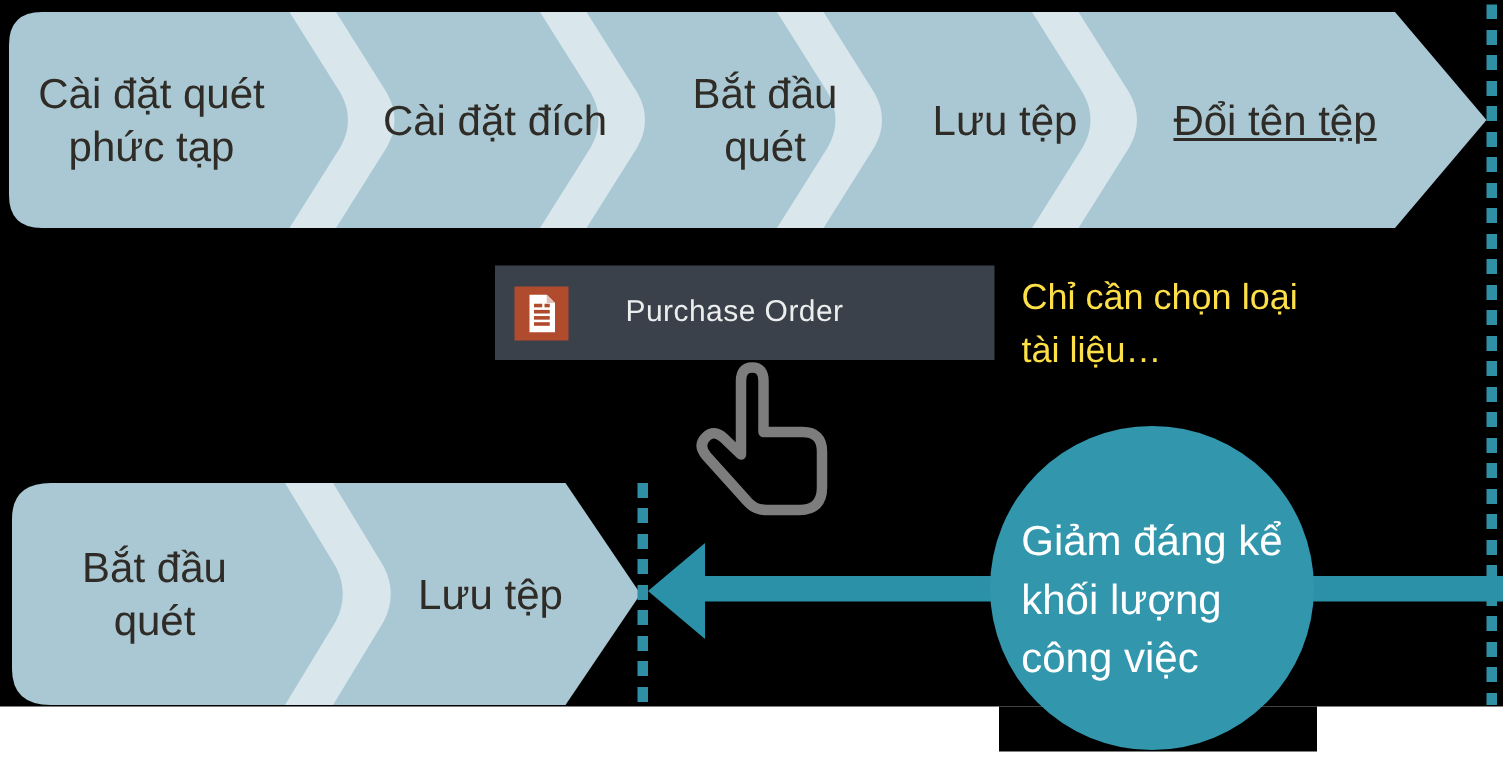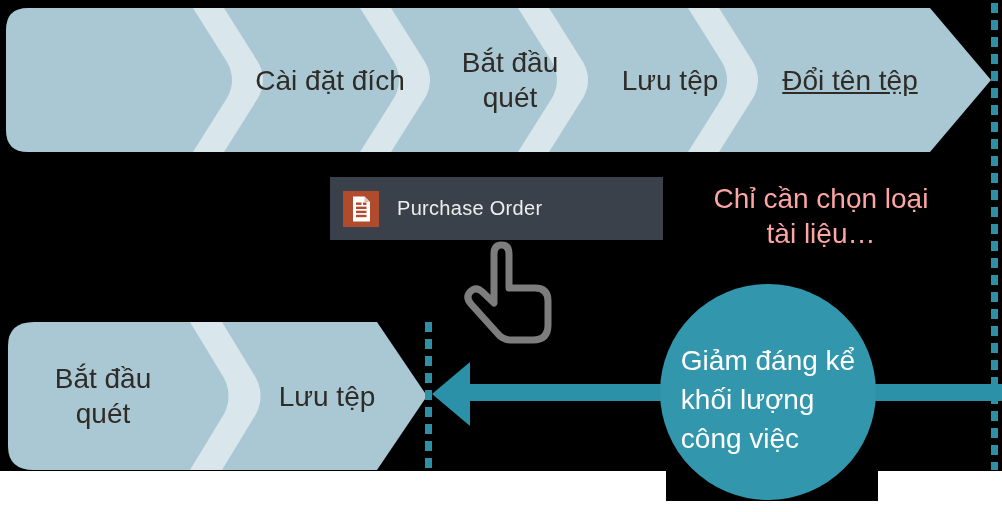--- a/index.html
+++ b/index.html
@@ -20,27 +20,27 @@
   .tl1{left:6px;top:8px;width:190px;height:144px;}
   .tl2{left:250px;top:8px;width:160px;height:144px;}
   .tl3{left:430px;top:8px;width:160px;height:144px;}
   .tl4{left:595px;top:8px;width:150px;height:144px;}
   .tl5{left:765px;top:8px;width:170px;height:144px;text-decoration:underline;}
   .bl1{left:8px;top:322px;width:190px;height:148px;}
   .bl2{left:242px;top:322px;width:170px;height:148px;}
   
   .po-bar{
     left:330px;top:177px;width:333px;height:63px;background:#3a414b;
-    display:flex;align-items:center;padding-left:12px;box-sizing:border-box;
+    display:flex;align-items:center;padding-left:12px;box-sizing:border-box;gap:20px;
   }
   .po-label{color:#eceeee;font-size:20px;margin-left:17px;letter-spacing:0.3px;}
   
   .caption{
-    left:681px;top:181px;width:280px;font-size:28px;line-height:35px;
-    color:#fca5a5;white-space:pre-line;text-align:center;
+    left:681px;top:181px;width:280px;font-size:24px;line-height:35px;
+    color:#fde047;white-space:pre-line;
   }
   
   .dash-line{
     width:7px;
     background:repeating-linear-gradient(180deg,#2e8fa5 0px,#2e8fa5 10px,rgba(0,0,0,0) 10px,rgba(0,0,0,0) 17px);
   }
   .dash-left{left:425px;top:322px;height:148px;}
   .dash-right{left:991px;top:3px;height:467px;}
   
   .benefit-circle{
@@ -60,20 +60,22 @@
   <div class="abs bottom-strip"></div>
   <div class="abs circle-patch"></div>
 
   <svg class="abs" style="left:0;top:0;" width="1002" height="160" viewBox="0 0 1002 160">
     <path d="M 28 8 H 930 L 991 80 L 930 152 H 28 Q 6 152 6 130 V 30 Q 6 8 28 8 Z" fill="#aac8d3"></path>
     <path d="M 193 8 L 227 62 Q 237 80 227 98 L 193 152 L 224 152 L 258 98 Q 268 80 258 62 L 224 8 Z" fill="#d9e7ed"></path>
     <path d="M 360 8 L 394 62 Q 404 80 394 98 L 360 152 L 391 152 L 425 98 Q 435 80 425 62 L 391 8 Z" fill="#d9e7ed"></path>
     <path d="M 518 8 L 552 62 Q 562 80 552 98 L 518 152 L 549 152 L 583 98 Q 593 80 583 62 L 549 8 Z" fill="#d9e7ed"></path>
     <path d="M 688 8 L 722 62 Q 732 80 722 98 L 688 152 L 719 152 L 753 98 Q 763 80 753 62 L 719 8 Z" fill="#d9e7ed"></path>
   </svg>
+  <div class="step-label tl1">Cài đặt quét
+phức tạp</div>
   <div class="step-label tl2">Cài đặt đích</div>
   <div class="step-label tl3">Bắt đầu
 quét</div>
   <div class="step-label tl4">Lưu tệp</div>
   <div class="step-label tl5">Đổi tên tệp</div>
 
   <div class="abs po-bar">
     <svg width="38" height="38" viewBox="0 0 38 38">
       <rect x="1" y="1" width="36" height="36" fill="#b14b2e" stroke="#c8old" stroke-width="0"></rect>
       <path d="M11 6.5 h11.5 l5.5 5.5 v19.5 h-17 z" fill="#ffffff"></path>

